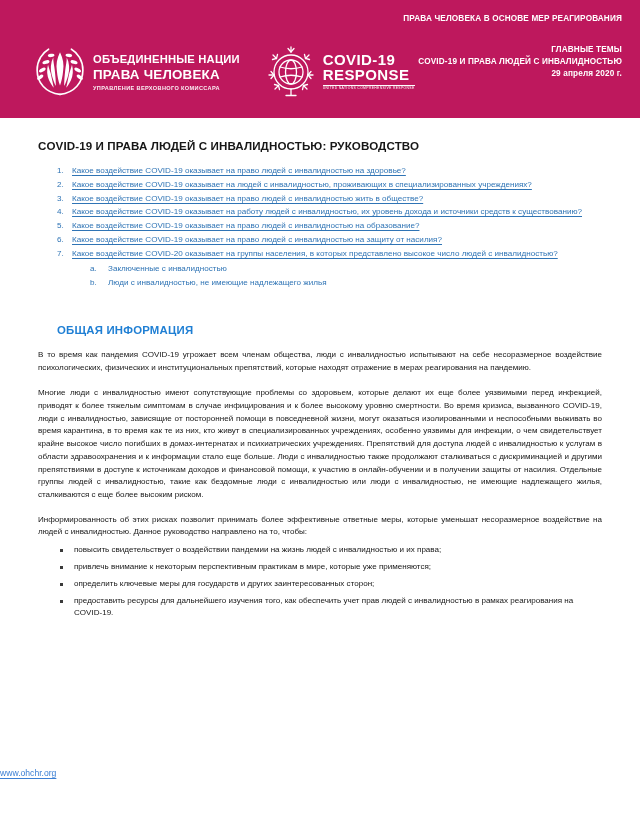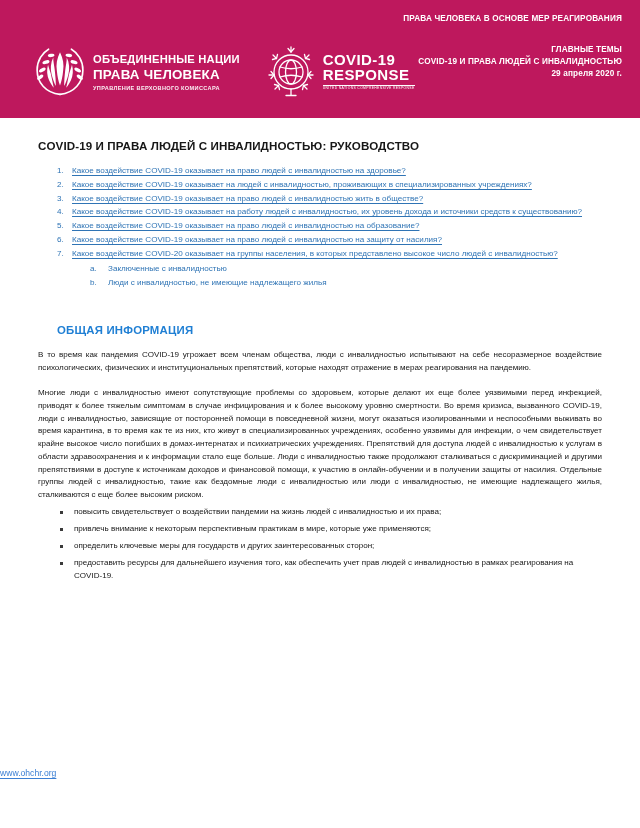--- a/index.html
+++ b/index.html
@@ -385,20 +385,21 @@
           <span>Люди с инвалидностью, не имеющие надлежащего жилья</span>
         </li>
       </ol>
     </li>
   </ol>
 
   <div class="section-heading">ОБЩАЯ ИНФОРМАЦИЯ</div>
 
   <p class="body">В то время как пандемия COVID-19 угрожает всем членам общества, люди с инвалидностью испытывают на себе несоразмерное воздействие психологических, физических и институциональных препятствий, которые находят отражение в мерах реагирования на пандемию.</p>
   <p class="body">Многие люди с инвалидностью имеют сопутствующие проблемы со здоровьем, которые делают их еще более уязвимыми перед инфекцией, приводят к более тяжелым симптомам в случае инфицирования и к более высокому уровню смертности. Во время кризиса, вызванного COVID-19, люди с инвалидностью, зависящие от посторонней помощи в повседневной жизни, могут оказаться изолированными и неспособными выживать во время карантина, в то время как те из них, кто живут в специализированных учреждениях, особенно уязвимы для инфекции, о чем свидетельствует крайне высокое число погибших в домах-интернатах и психиатрических учреждениях. Препятствий для доступа людей с инвалидностью к услугам в области здравоохранения и к информации стало еще больше. Люди с инвалидностью также продолжают сталкиваться с дискриминацией и другими препятствиями в доступе к источникам доходов и финансовой помощи, к участию в онлайн-обучении и в получении защиты от насилия. Отдельные группы людей с инвалидностью, такие как бездомные люди с инвалидностью или люди с инвалидностью, не имеющие надлежащего жилья, сталкиваются с еще более высоким риском.</p>
+  <p class="body tight">Информированность об этих рисках позволит принимать более эффективные ответные меры, которые уменьшат несоразмерное воздействие на людей с инвалидностью. Данное руководство направлено на то, чтобы:</p>
 
   <ul class="bullets">
     <li>повысить свидетельствует о воздействии пандемии на жизнь людей с инвалидностью и их права;</li>
     <li>привлечь внимание к некоторым перспективным практикам в мире, которые уже применяются;</li>
     <li>определить ключевые меры для государств и других заинтересованных сторон;</li>
     <li>предоставить ресурсы для дальнейшего изучения того, как обеспечить учет прав людей с инвалидностью в рамках реагирования на COVID-19.</li>
   </ul>
 
 </div>
 

